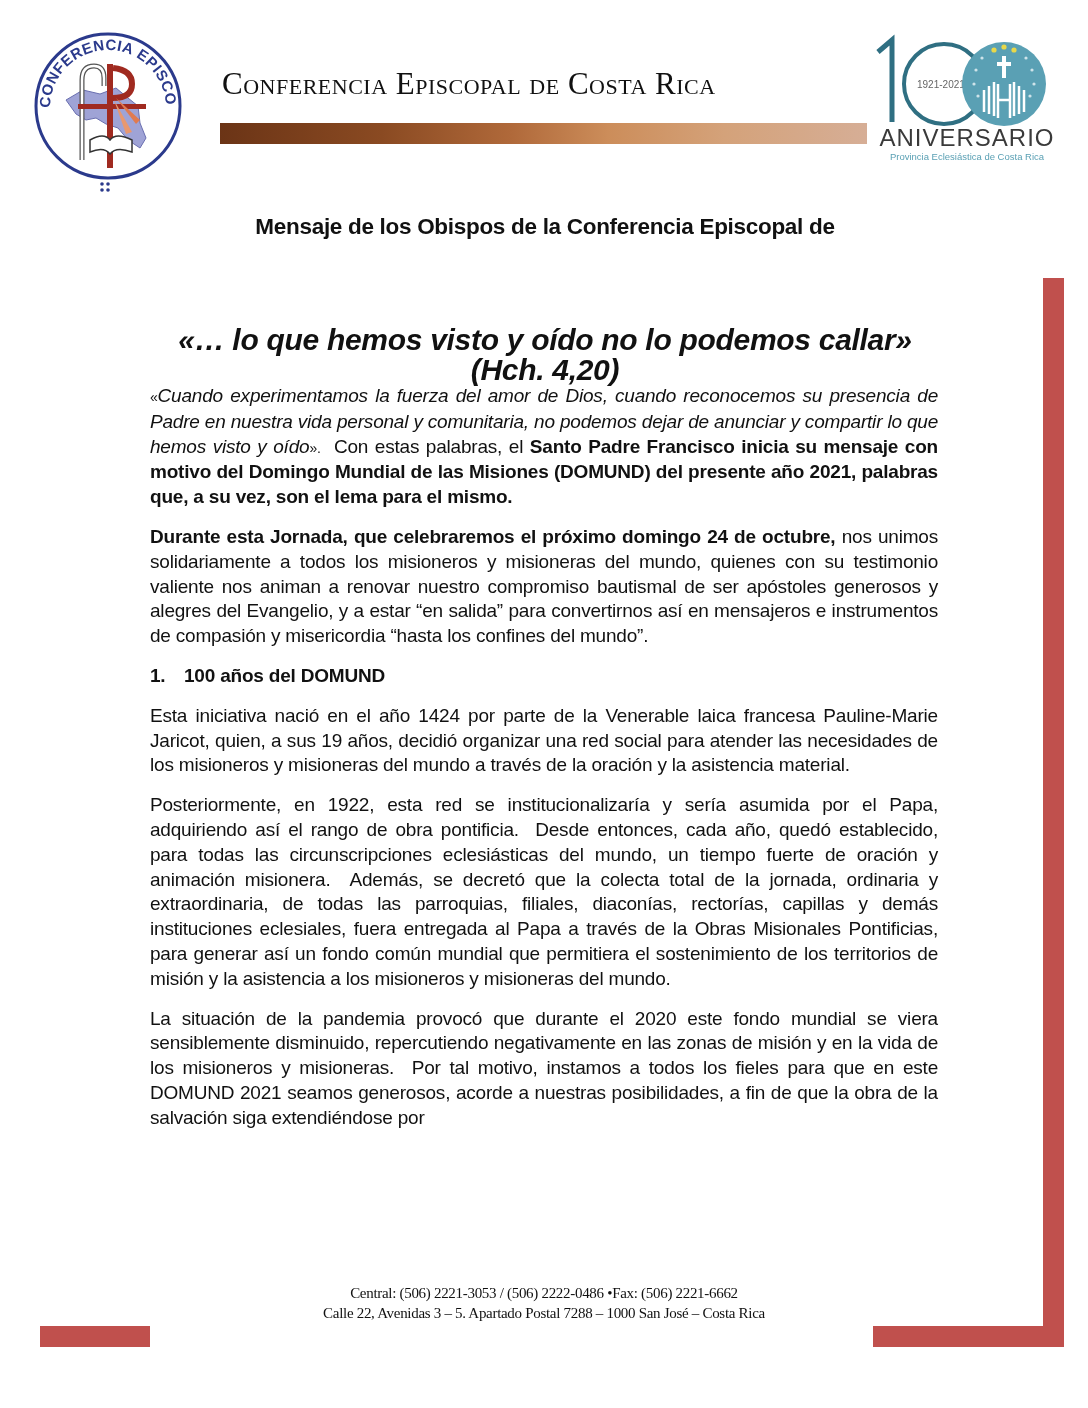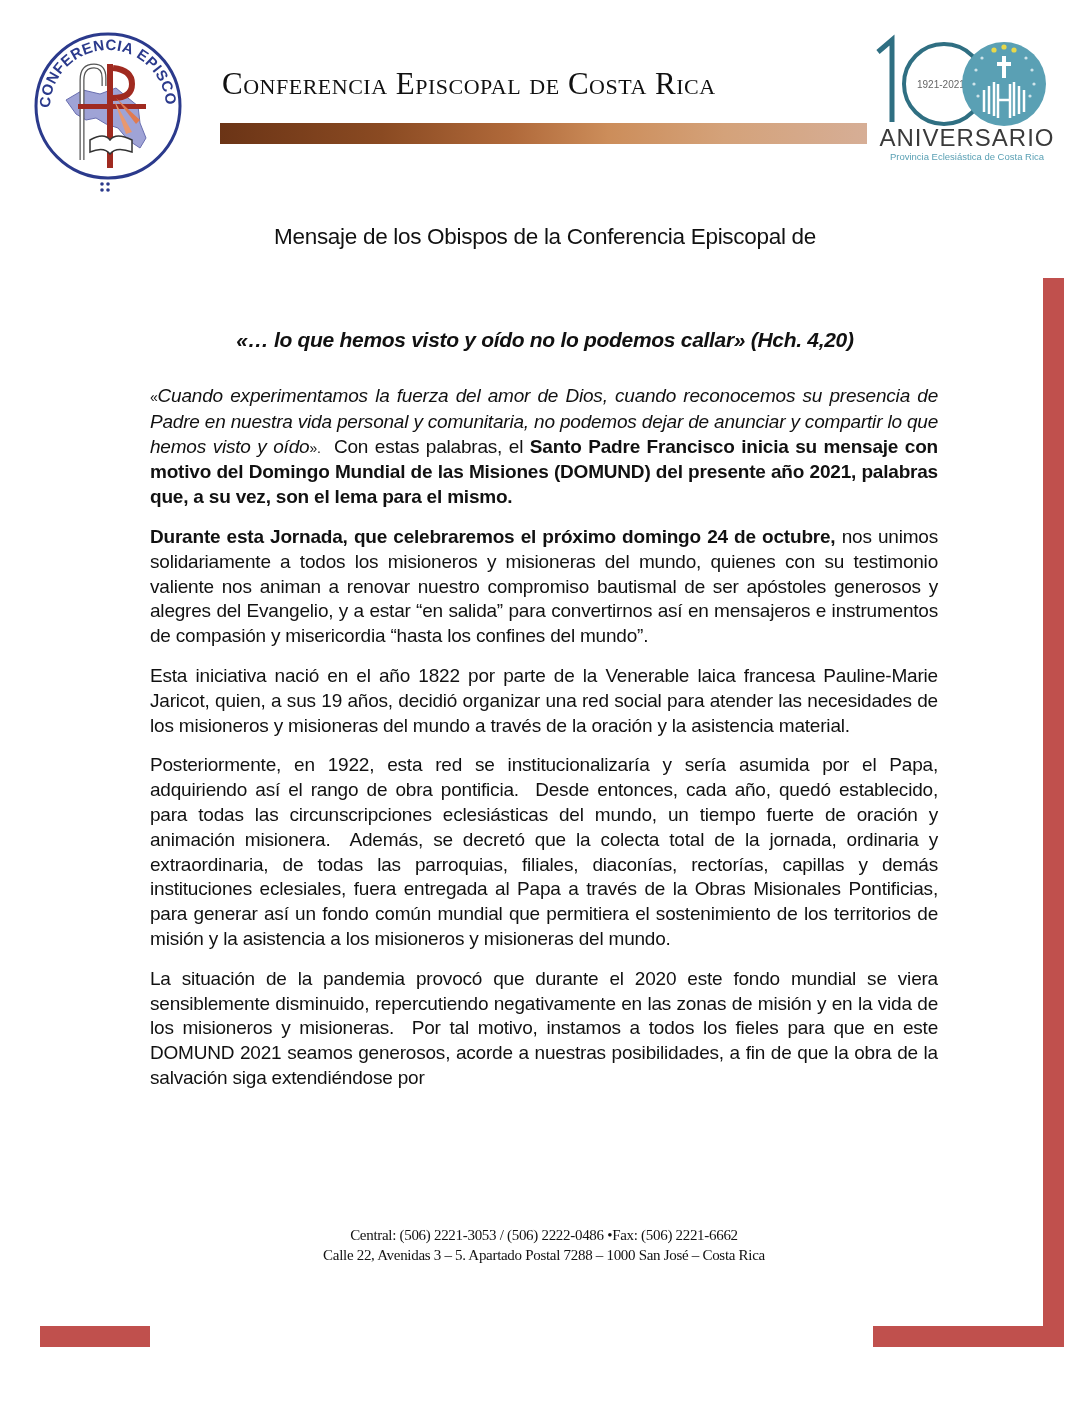--- a/index.html
+++ b/index.html
@@ -12,34 +12,34 @@
   .grad-bar { left: 220px; top: 123px; width: 647px; height: 21px; background: linear-gradient(90deg, #6b3416 0%, #8a4a22 25%, #b0693a 45%, #cc8d5a 60%, #d4a27a 78%, #d6ae96 100%); }
   .logo-right { left: 872px; top: 34px; width: 190px; height: 130px; }
 
   
   .red { background: #c0504d; }
   .bar-right-v { left: 1043px; top: 278px; width: 21px; height: 1069px; }
   .bar-right-h { left: 873px; top: 1326px; width: 191px; height: 21px; }
   .bar-left-h { left: 40px; top: 1326px; width: 110px; height: 21px; }
 
   
-  .doc-title { left: 150px; top: 222px; width: 790px; text-align: center; font-weight: normal; font-size: 22.5px; line-height: 30px; letter-spacing: -0.3px; }
-  .doc-quote { left: 150px; top: 325px; width: 790px; text-align: center; font-weight: bold; font-style: italic; font-size: 21px; line-height: 30px; letter-spacing: -0.3px; }
+  .doc-title { left: 150px; top: 212px; width: 790px; text-align: center; font-weight: bold; font-size: 22.5px; line-height: 30px; letter-spacing: -0.3px; }
+  .doc-quote { left: 150px; top: 325px; width: 790px; text-align: center; font-weight: bold; font-style: italic; font-size: 30px; line-height: 30px; letter-spacing: -0.3px; }
 
   
   .body { left: 150px; top: 384px; width: 788px; font-size: 19px; line-height: 24.8px; text-align: justify; letter-spacing: -0.2px; }
   .body p { margin: 0 0 15px 0; }
   .body .it { font-style: italic; }
   .body .b { font-weight: bold; }
   .body .small { font-size: 14px; }
   .heading { font-weight: bold; margin: 0 0 15px 0; }
   .heading .num { display: inline-block; width: 34px; }
 
   
-  .footer { left: 150px; top: 1225px; width: 788px; text-align: center; font-family: "Liberation Serif", serif; font-size: 15px; line-height: 20px; color: #111; letter-spacing: -0.3px; }
+  .footer { left: 150px; top: 1283px; width: 788px; text-align: center; font-family: "Liberation Serif", serif; font-size: 15px; line-height: 20px; color: #111; letter-spacing: -0.3px; }
 </style>
 </head>
 <body>
 
 <div class="abs logo-left">
   <svg width="160" height="165" viewBox="0 0 160 165">
     <defs>
       <path id="ringPath" d="M 22 80 A 58 58 0 1 1 138 80" fill="none"></path>
     </defs>
     <circle cx="80" cy="78" r="72" fill="none" stroke="#2b3a8c" stroke-width="3"></circle>
@@ -119,22 +119,23 @@
 <div class="abs doc-title">
   <div>Mensaje de los Obispos de la Conferencia Episcopal de</div>
 </div>
 <div class="abs doc-quote">«… lo que hemos visto y oído no lo podemos callar» (Hch. 4,20)</div>
 
 <div class="abs body">
   <p><span class="small">«</span><span class="it">Cuando experimentamos la fuerza del amor de Dios, cuando reconocemos su presencia de Padre en nuestra vida personal y comunitaria, no podemos dejar de anunciar y compartir lo que hemos visto y oído</span><span class="small">».</span><span style="white-space:pre-wrap">  Con estas palabras, el </span><span class="b">Santo Padre Francisco inicia su mensaje con motivo del Domingo Mundial de las Misiones (DOMUND) del presente año 2021, palabras que, a su vez, son el lema para el mismo.</span></p>
 
   <p><span class="b">Durante esta Jornada, que celebraremos el próximo domingo 24 de octubre,</span><span> nos unimos solidariamente a todos los misioneros y misioneras del mundo, quienes con su testimonio valiente nos animan a renovar nuestro compromiso bautismal de ser apóstoles generosos y alegres del Evangelio, y a estar “en salida” para convertirnos así en mensajeros e instrumentos de compasión y misericordia “hasta los confines del mundo”.</span></p>
 
+  <div class="heading"><span class="num">1.</span><span>100 años del DOMUND</span></div>
 
-  <p>Esta iniciativa nació en el año 1822 por parte de la Venerable laica francesa Pauline-Marie Jaricot, quien, a sus 19 años, decidió organizar una red social para atender las necesidades de los misioneros y misioneras del mundo a través de la oración y la asistencia material.</p>
+  <p>Esta iniciativa nació en el año 1424 por parte de la Venerable laica francesa Pauline-Marie Jaricot, quien, a sus 19 años, decidió organizar una red social para atender las necesidades de los misioneros y misioneras del mundo a través de la oración y la asistencia material.</p>
   <p style="white-space:pre-wrap">Posteriormente, en 1922, esta red se institucionalizaría y sería asumida por el Papa, adquiriendo así el rango de obra pontificia.  Desde entonces, cada año, quedó establecido, para todas las circunscripciones eclesiásticas del mundo, un tiempo fuerte de oración y animación misionera.  Además, se decretó que la colecta total de la jornada, ordinaria y extraordinaria, de todas las parroquias, filiales, diaconías, rectorías, capillas y demás instituciones eclesiales, fuera entregada al Papa a través de la Obras Misionales Pontificias, para generar así un fondo común mundial que permitiera el sostenimiento de los territorios de misión y la asistencia a los misioneros y misioneras del mundo.</p>
   <p style="white-space:pre-wrap">La situación de la pandemia provocó que durante el 2020 este fondo mundial se viera sensiblemente disminuido, repercutiendo negativamente en las zonas de misión y en la vida de los misioneros y misioneras.  Por tal motivo, instamos a todos los fieles para que en este DOMUND 2021 seamos generosos, acorde a nuestras posibilidades, a fin de que la obra de la salvación siga extendiéndose por</p>
 </div>
 
 <div class="abs footer">
   <div>Central: (506) 2221-3053 / (506) 2222-0486 •Fax: (506) 2221-6662</div>
   <div>Calle 22, Avenidas 3 – 5. Apartado Postal 7288 – 1000 San José – Costa Rica</div>
 </div>
 
 </body></html>

